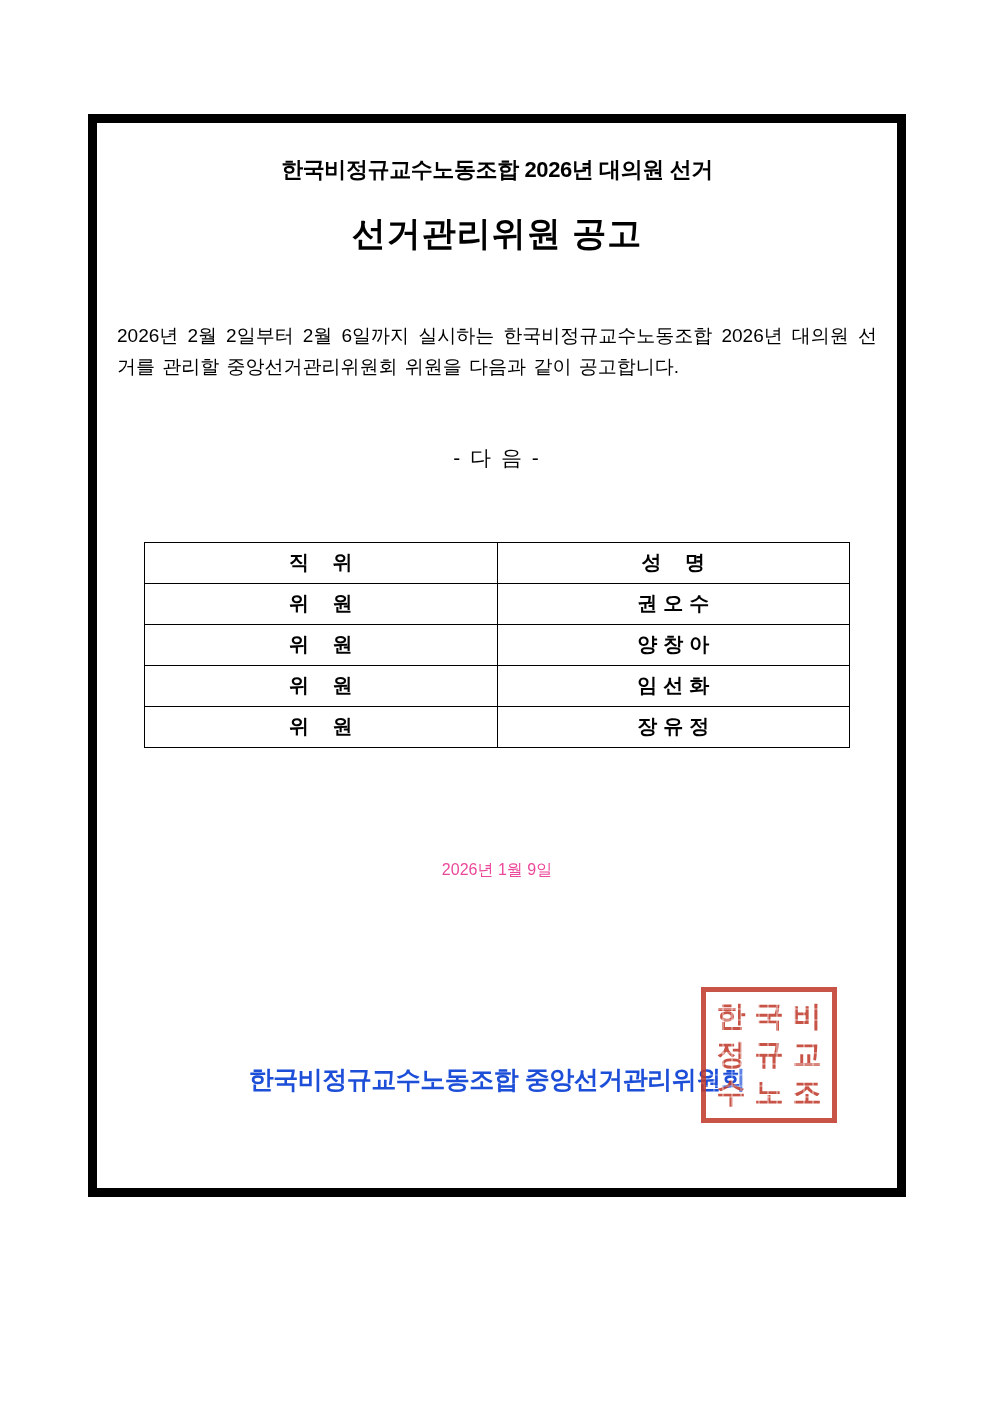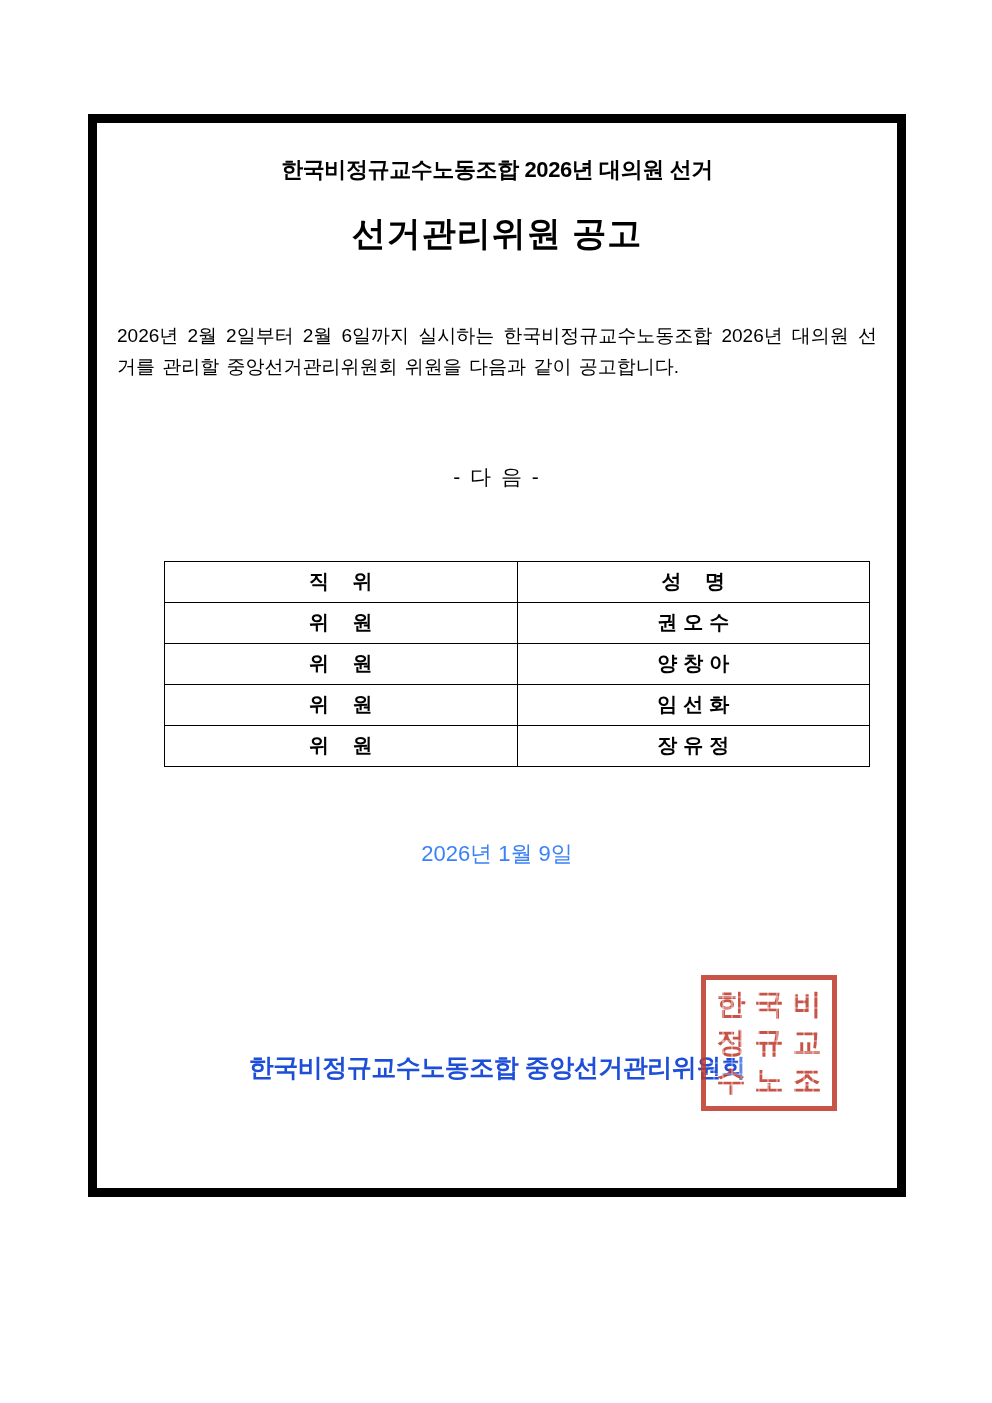--- a/index.html
+++ b/index.html
@@ -62,32 +62,31 @@
     line-height: 1.62;
     text-align: justify;
     text-justify: inter-word;
     word-spacing: 2px;
     color: #000;
   }
   .damum {
     text-align: center;
     font-size: 21px;
     letter-spacing: 2px;
-    margin-top: 80px;
+    margin-top: 61px;
     color: #000;
   }
   .table-wrap {
     margin: 70px auto 0 auto;
     width: 706px;
   }
   table.committee {
     border-collapse: collapse;
     width: 100%;
     table-layout: fixed;
-    margin-left: 20px;
   }
   table.committee td, table.committee th {
     border: 1.3px solid #000000;
     height: 40px;
     text-align: center;
     font-size: 20px;
     font-weight: bold;
     letter-spacing: 5px;
     padding: 0;
     color: #000;
@@ -99,24 +98,24 @@
   table.committee td.pos {
     letter-spacing: 9px;
     text-indent: 9px;
   }
   table.committee td.name {
     letter-spacing: 6px;
     text-indent: 6px;
   }
   .date {
     text-align: center;
-    font-size: 22px;
-    margin-top: 72px;
+    font-size: 16px;
+    margin-top: 112px;
     letter-spacing: 0px;
-    color: #3b82f6;
+    color: #ec4899;
   }
   .signature-area {
     position: relative;
     margin-top: 122px;
     height: 160px;
   }
   .org-name {
     position: absolute;
     left: 0;
     right: 0;

